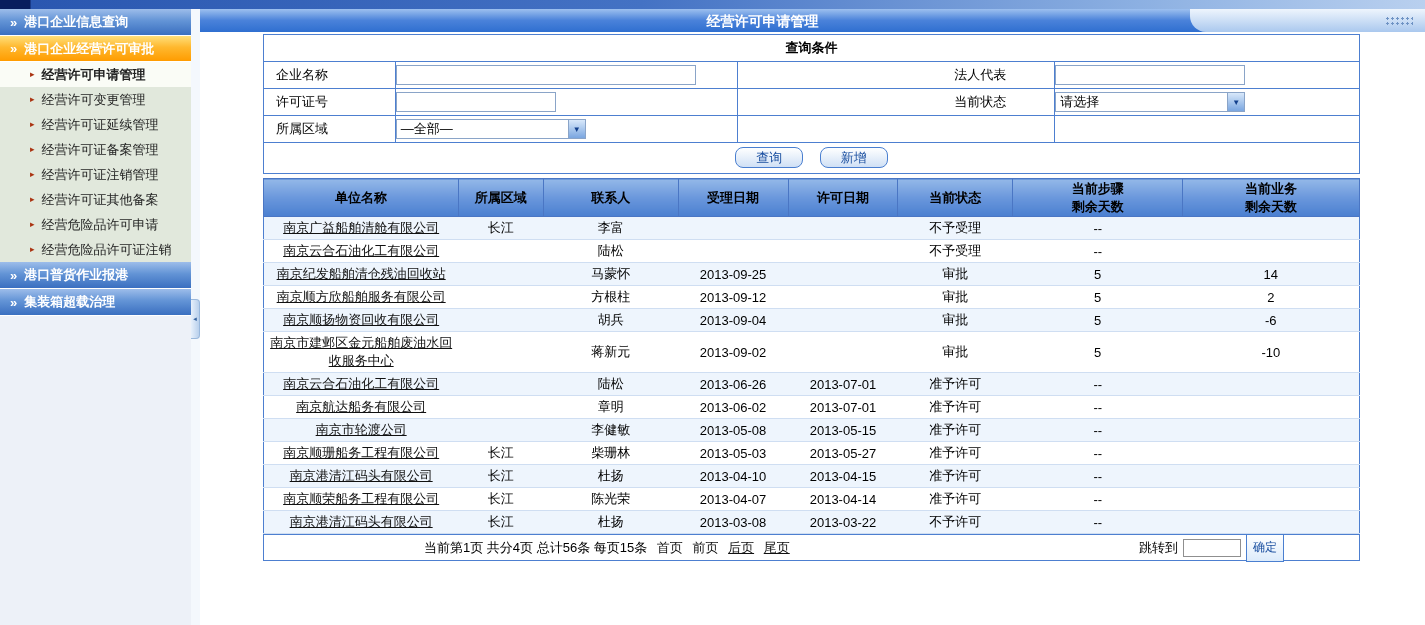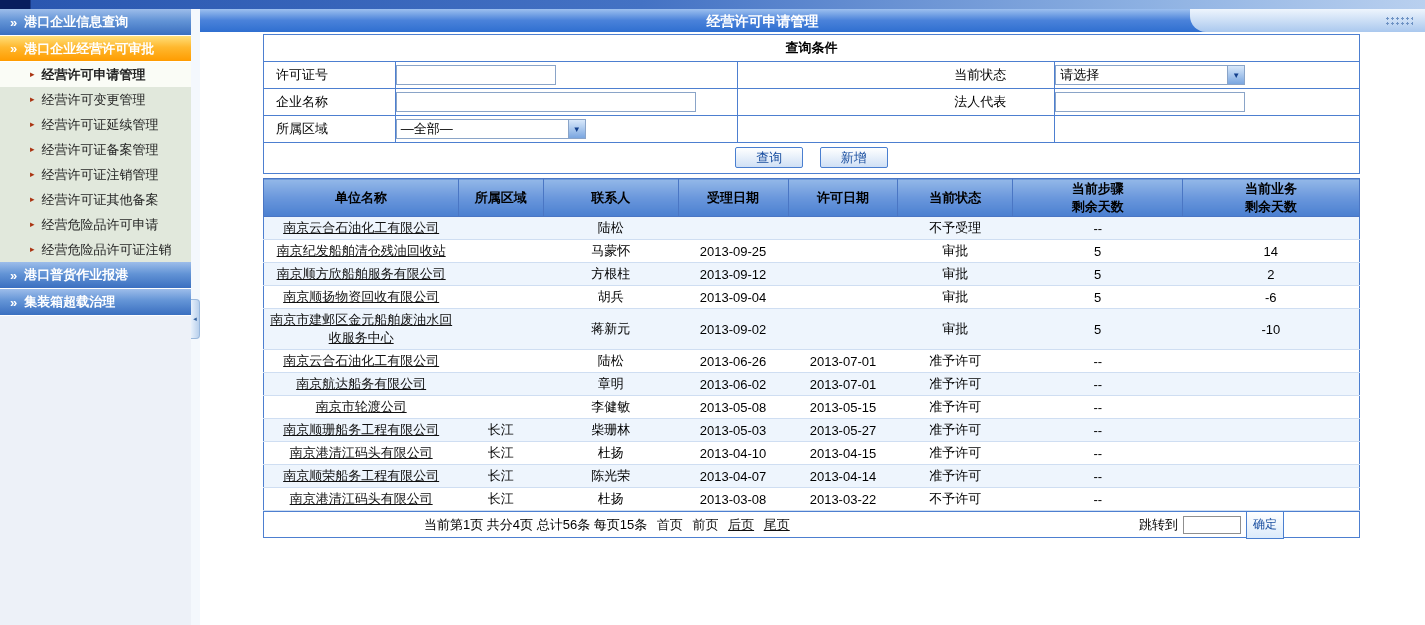--- a/index.html
+++ b/index.html
@@ -51,21 +51,21 @@
   td.q-label { font-size:13px; padding-left:12px; }
   td.q-label.r { text-align:right; padding-right:48px; }
   .txt { height:20px; border:1px solid #8aa4c8; font-size:13px; padding:0 3px; vertical-align:middle; }
   .w300{width:300px} .w190{width:190px} .w160{width:160px}
   .select { display:inline-flex; width:190px; height:20px; border:1px solid #8aa4c8; background:#fff;
     align-items:center; justify-content:space-between; font-size:13px; padding-left:4px; cursor:pointer; vertical-align:middle; }
   .sel-arrow { width:17px; height:18px; border-left:1px solid #8aa4c8; font-size:8px; color:#123f8c;
     background:linear-gradient(#d8e8fa,#7aa6e0); display:flex; align-items:center; justify-content:center; }
 
   .btn-row { border:1px solid #4d7fd0; border-top:none; padding:4px 0 5px; text-align:center; }
-  .pill { min-width:68px; height:21px; margin:0 6px; border:1px solid #4a7fd0; border-radius:2px;
+  .pill { min-width:68px; height:21px; margin:0 6px; border:1px solid #4a7fd0; border-radius:8px;
     background:linear-gradient(#ffffff,#cfe0f5); color:#1a4fa0; font-size:13px; cursor:pointer;
     font-family:inherit; }
 
   
   .results-gap { height:4px; }
   table.results-table { width:100%; border-collapse:collapse; border:1px solid #4d7fd0; border-bottom:none; }
   table.results-table th { background:linear-gradient(#93b8e8,#6a97dc 50%,#4a7fd0); color:#000; font-size:13px;
     font-weight:bold; height:38px; border:1px solid #4a76c4; white-space:pre-line; text-align:center; }
   table.results-table td { font-size:13px; height:23px; text-align:center; padding:2px 4px;
     border-bottom:1px solid #cfdef2; color:#000; }
@@ -162,35 +162,35 @@
               <col style="width:132px">
               <col style="width:342px">
               <col style="width:318px">
               <col style="width:305px">
             </colgroup>
           <tbody>
               <tr>
             <td class="q-head" colspan="4">查询条件</td>
           </tr>
           <tr>
+            <td class="q-label">企业名称</td>
+            <td class="q-input"><input type="text" class="txt w300" style=""></td>
+            <td class="q-label r">法人代表</td>
+            <td class="q-input"><input type="text" class="txt w190" style=""></td>
+          </tr>
+          <tr>
             <td class="q-label">许可证号</td>
             <td class="q-input"><input type="text" class="txt w160" style=""></td>
             <td class="q-label r">当前状态</td>
             <td class="q-input">
               <div class="select">
                 <span>请选择</span>
                 <span class="sel-arrow">▼</span>
               </div>
             </td>
-          </tr>
-          <tr>
-            <td class="q-label">企业名称</td>
-            <td class="q-input"><input type="text" class="txt w300" style=""></td>
-            <td class="q-label r">法人代表</td>
-            <td class="q-input"><input type="text" class="txt w190" style=""></td>
           </tr>
           <tr>
             <td class="q-label">所属区域</td>
             <td class="q-input">
               <div class="select">
                 <span>—全部—</span>
                 <span class="sel-arrow">▼</span>
               </div>
             </td>
             <td class="q-label"></td>
@@ -226,20 +226,30 @@
                 <th>许可日期</th>
                 <th>当前状态</th>
                 <th>当前步骤
 剩余天数</th>
                 <th>当前业务
 剩余天数</th>
               </tr>
             </thead>
           <tbody id="results-body">
               <tr>
+                <td><a class="company-link">南京广益船舶清舱有限公司</a></td>
+                <td>长江</td>
+                <td>李富</td>
+                <td></td>
+                <td></td>
+                <td>不予受理</td>
+                <td>--</td>
+                <td></td>
+              </tr>
+              <tr>
                 <td><a class="company-link">南京云合石油化工有限公司</a></td>
                 <td></td>
                 <td>陆松</td>
                 <td></td>
                 <td></td>
                 <td>不予受理</td>
                 <td>--</td>
                 <td></td>
               </tr>
               <tr>

